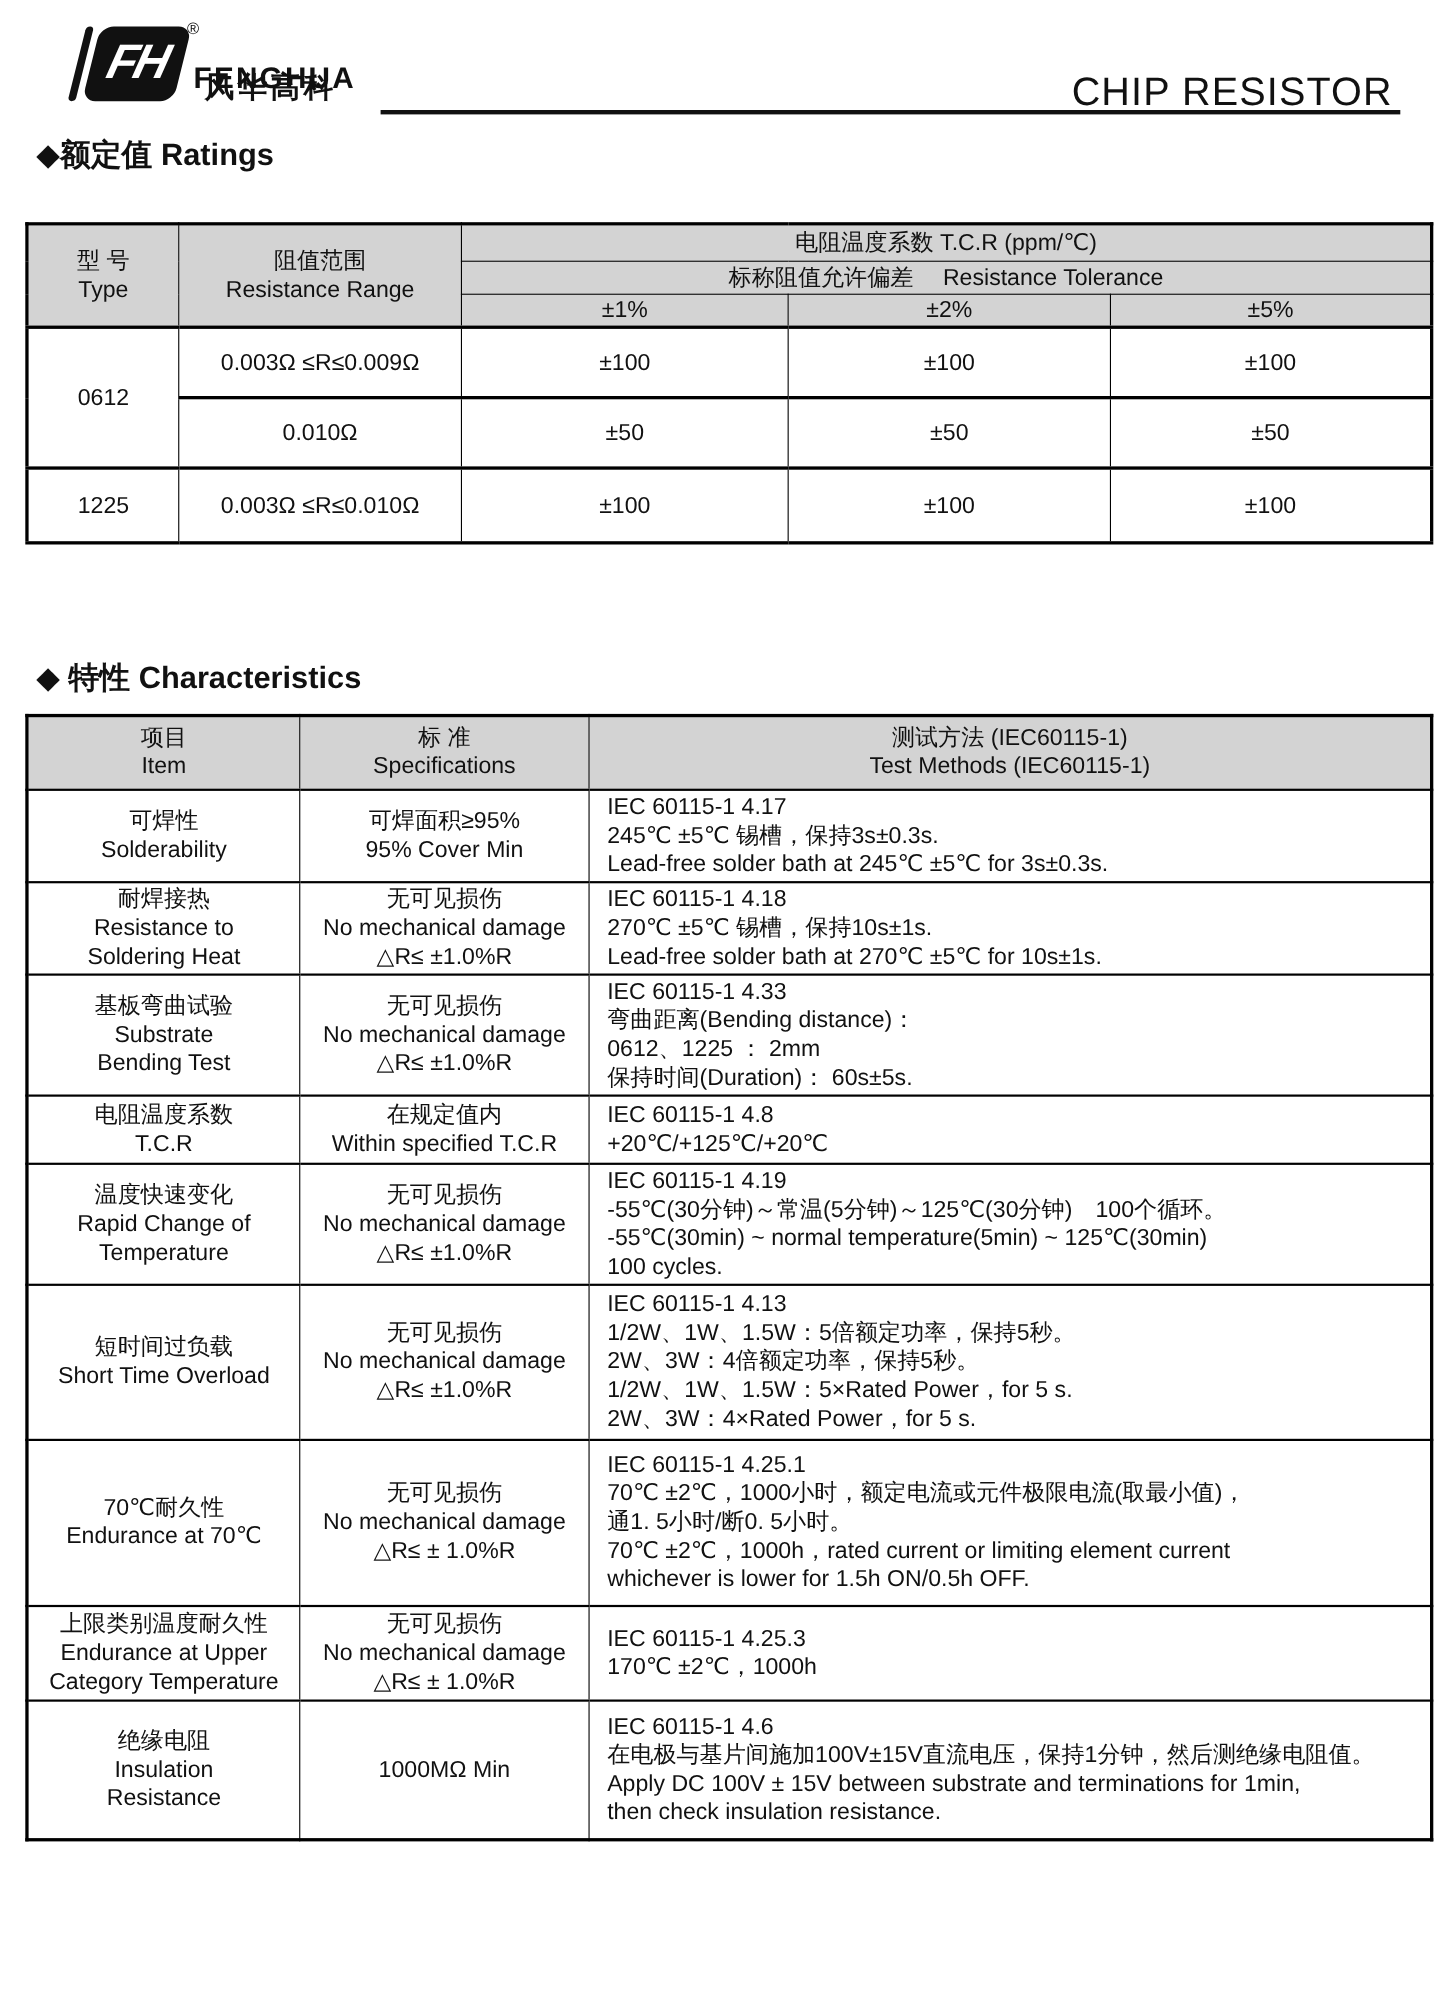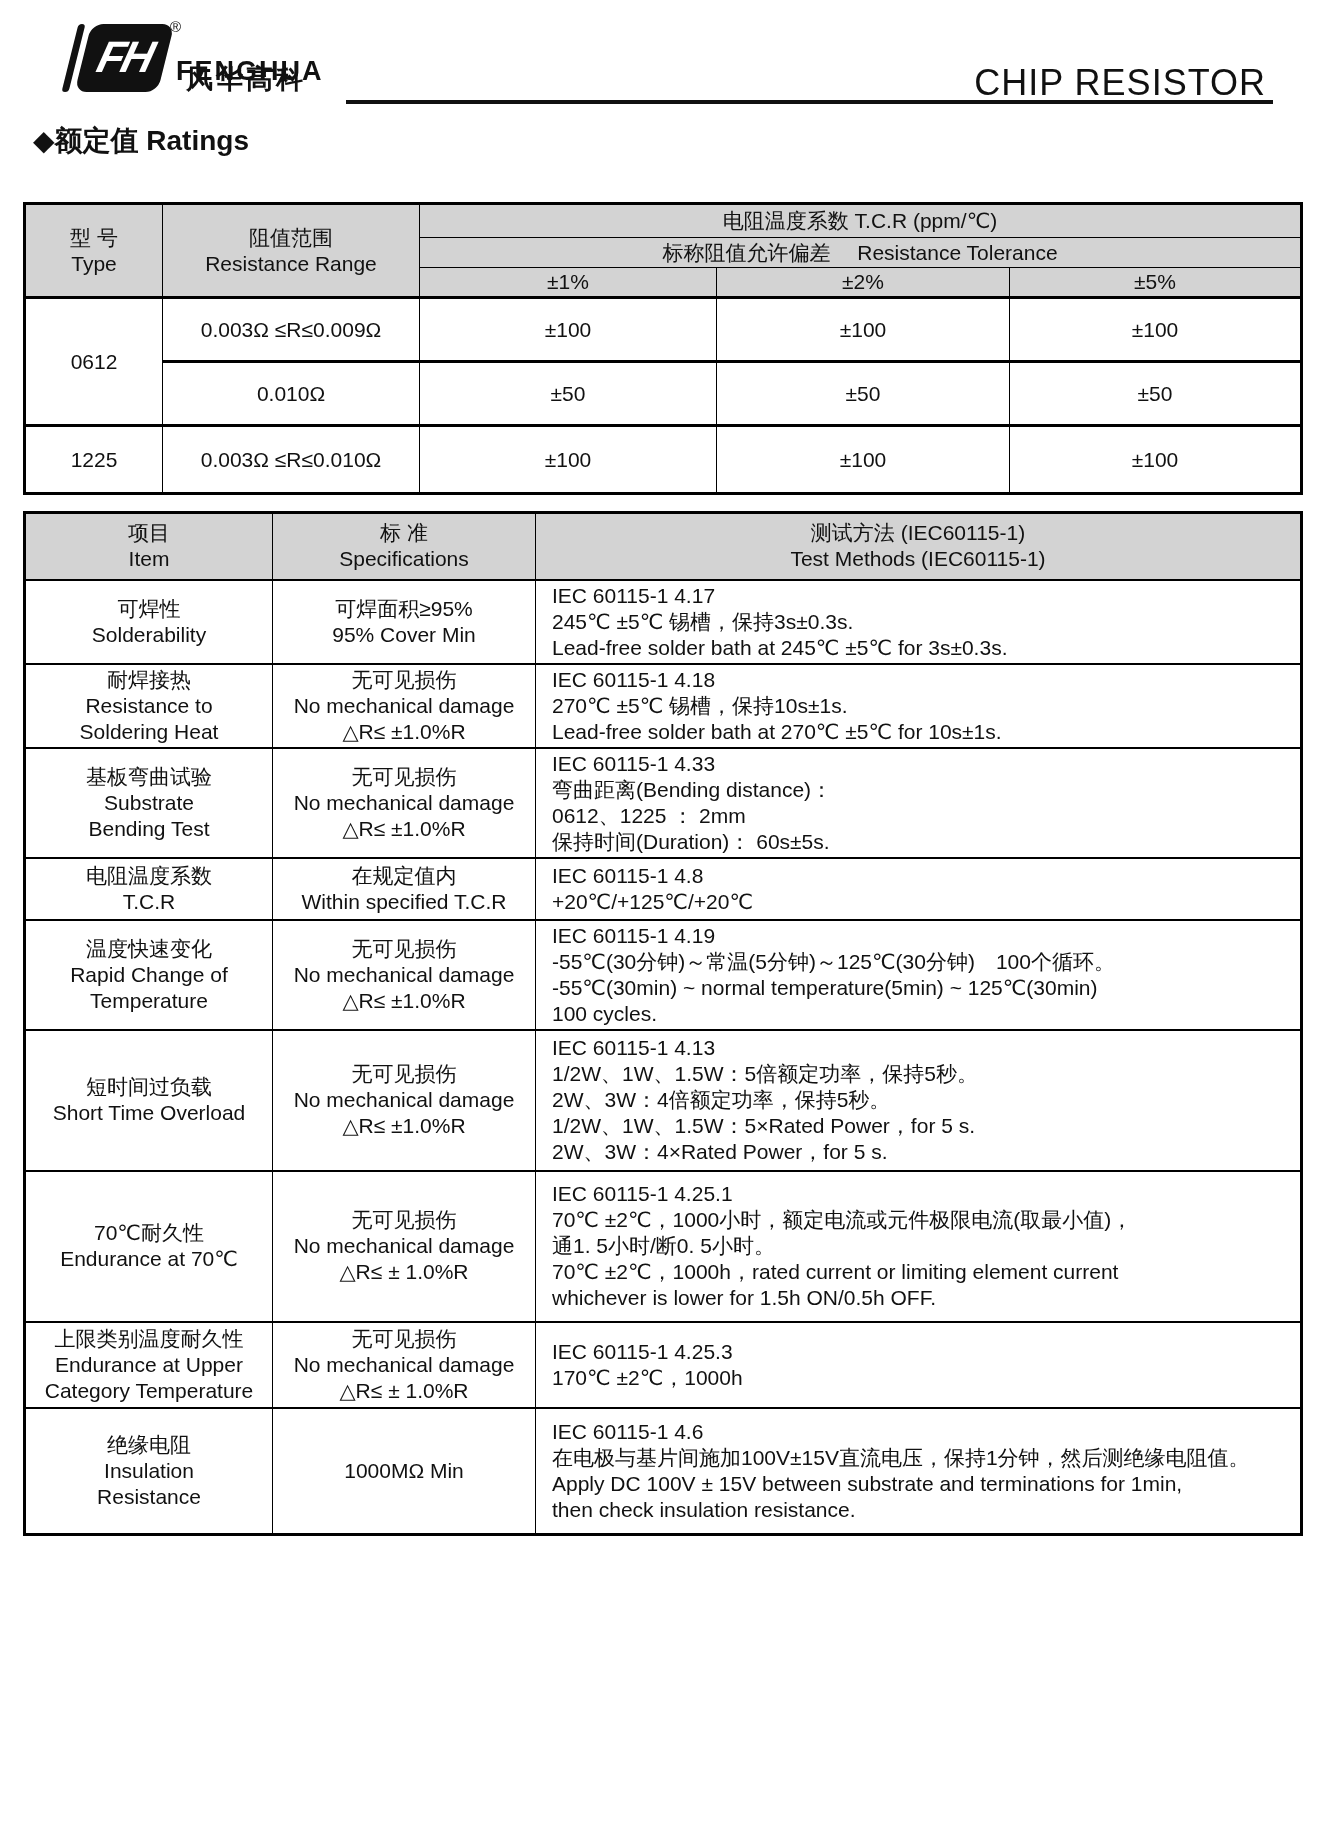--- a/index.html
+++ b/index.html
@@ -118,20 +118,21 @@
     <tr style="height:68px">
       <td class="c">1225</td>
       <td class="c">0.003Ω ≤R≤0.010Ω</td>
       <td class="c">±100</td>
       <td class="c">±100</td>
       <td class="c">±100</td>
     </tr>
   </tbody>
     </table>
 
+  <div id="char-heading" class="sec-heading">◆ 特性 Characteristics</div>
 
   <table id="char-table">
     <colgroup>
       <col style="width:248px">
         <col style="width:263px">
         <col style="width:766px">
     </colgroup>
     <tbody>
         <tr style="height:67px">
       <th class="hdr c ml">项目

